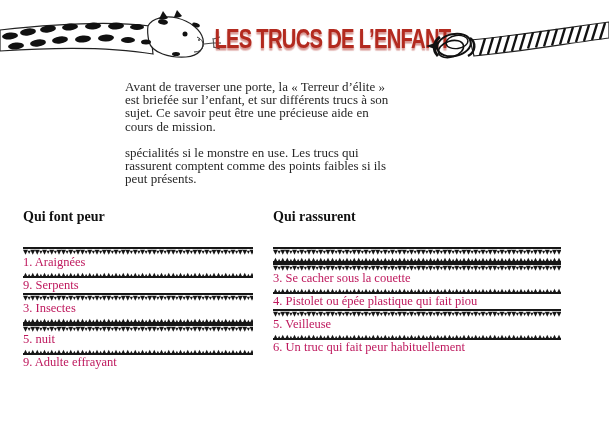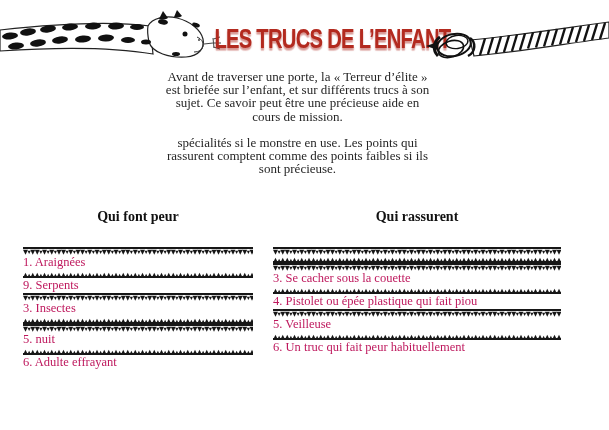--- a/index.html
+++ b/index.html
@@ -16,27 +16,27 @@
   .title {
     position:absolute; left:188px; top:22px; width:240px; height:34px;
     text-align:center; font-family:"Liberation Sans", sans-serif;
     font-weight:900; font-size:26px; line-height:32px; letter-spacing:-1px;
     color:#b32a1f; transform:scale(0.78,1.04); transform-origin:center top;
     text-shadow:0 2px 2px rgba(170,35,25,.40), 0 3px 1px rgba(170,35,25,.18);
     white-space:nowrap;
   }
 
   
-  .intro { position:absolute; left:125px; top:70px; width:345px;text-align:center; }
+  .intro { position:absolute; left:125px; top:80px; width:345px; }
   .intro .para { margin-bottom:13px; }
   .intro .ln { font-size:13px; line-height:13.2px; white-space:nowrap; color:#262626; }
 
   
   .colhead {
-    position:absolute; top:209px; height:18px; text-align:center;
+    position:absolute; top:209px; height:18px; text-align:left;
     font-size:14px; font-weight:bold; color:#111;
   }
   .colhead.left  { left:23px;  width:230px; }
   .colhead.right { left:273px; width:288px; }
 
   .list { position:absolute; top:247px; }
   .list.left  { left:23px;  width:230px; }
   .list.right { left:273px; width:288px; }
 
   .sep {
@@ -138,41 +138,41 @@
   </div>
 
   <div class="intro">
     <div class="para">
       <div class="ln">Avant de traverser une porte, la « Terreur d’élite »</div>
       <div class="ln">est briefée sur l’enfant, et sur différents trucs à son</div>
       <div class="ln">sujet. Ce savoir peut être une précieuse aide en</div>
       <div class="ln">cours de mission.</div>
     </div>
     <div class="para">
-      <div class="ln">spécialités si le monstre en use. Les points qui</div>
+      <div class="ln">spécialités si le monstre en use. Les trucs qui</div>
       <div class="ln">rassurent comptent comme des points faibles si ils</div>
-      <div class="ln">sont précieuse.</div>
+      <div class="ln">peut présents.</div>
     </div>
   </div>
 
   <div class="colhead left">Qui font peur</div>
   <div class="colhead right">Qui rassurent</div>
 
   <div class="list left">
     <div class="sep down">▼▾▼▼▾▼▾▼▾▼▼▾▼▾▼▼▾▼▾▼▾▼▼▾▼▾▼▼▾▼▾▼▾▼▼▾▼▾▼▼▾▼▾▼▾▼▼▾▼▾▼▼▾▼▾▼▾▼▼▾▼▾▼▼▾▼▾▼▾▼▼▾▼▾▼▼▾▼▾▼▾▼▼▾▼▾▼▼▾▼▾▼▾▼▼▾▼▾▼▼▾▼▾▼▾▼▼▾▼▾▼▼▾▼▾▼▾▼▼▾</div>
     <div class="item">1. Araignées</div>
     <div class="sep up">▲▴▲▲▴▲▴▲▴▲▲▴▲▴▲▲▴▲▴▲▴▲▲▴▲▴▲▲▴▲▴▲▴▲▲▴▲▴▲▲▴▲▴▲▴▲▲▴▲▴▲▲▴▲▴▲▴▲▲▴▲▴▲▲▴▲▴▲▴▲▲▴▲▴▲▲▴▲▴▲▴▲▲▴▲▴▲▲▴▲▴▲▴▲▲▴▲▴▲▲▴▲▴▲▴▲▲▴▲▴▲▲▴▲▴▲▴▲▲▴</div>
     <div class="item">9. Serpents</div>
     <div class="sep down">▼▾▼▼▾▼▾▼▾▼▼▾▼▾▼▼▾▼▾▼▾▼▼▾▼▾▼▼▾▼▾▼▾▼▼▾▼▾▼▼▾▼▾▼▾▼▼▾▼▾▼▼▾▼▾▼▾▼▼▾▼▾▼▼▾▼▾▼▾▼▼▾▼▾▼▼▾▼▾▼▾▼▼▾▼▾▼▼▾▼▾▼▾▼▼▾▼▾▼▼▾▼▾▼▾▼▼▾▼▾▼▼▾▼▾▼▾▼▼▾</div>
     <div class="item">3. Insectes</div>
     <div class="sep up">▲▴▲▲▴▲▴▲▴▲▲▴▲▴▲▲▴▲▴▲▴▲▲▴▲▴▲▲▴▲▴▲▴▲▲▴▲▴▲▲▴▲▴▲▴▲▲▴▲▴▲▲▴▲▴▲▴▲▲▴▲▴▲▲▴▲▴▲▴▲▲▴▲▴▲▲▴▲▴▲▴▲▲▴▲▴▲▲▴▲▴▲▴▲▲▴▲▴▲▲▴▲▴▲▴▲▲▴▲▴▲▲▴▲▴▲▴▲▲▴</div>
     <div class="sep down">▼▾▼▼▾▼▾▼▾▼▼▾▼▾▼▼▾▼▾▼▾▼▼▾▼▾▼▼▾▼▾▼▾▼▼▾▼▾▼▼▾▼▾▼▾▼▼▾▼▾▼▼▾▼▾▼▾▼▼▾▼▾▼▼▾▼▾▼▾▼▼▾▼▾▼▼▾▼▾▼▾▼▼▾▼▾▼▼▾▼▾▼▾▼▼▾▼▾▼▼▾▼▾▼▾▼▼▾▼▾▼▼▾▼▾▼▾▼▼▾</div>
     <div class="item">5. nuit</div>
     <div class="sep up">▲▴▲▲▴▲▴▲▴▲▲▴▲▴▲▲▴▲▴▲▴▲▲▴▲▴▲▲▴▲▴▲▴▲▲▴▲▴▲▲▴▲▴▲▴▲▲▴▲▴▲▲▴▲▴▲▴▲▲▴▲▴▲▲▴▲▴▲▴▲▲▴▲▴▲▲▴▲▴▲▴▲▲▴▲▴▲▲▴▲▴▲▴▲▲▴▲▴▲▲▴▲▴▲▴▲▲▴▲▴▲▲▴▲▴▲▴▲▲▴</div>
-    <div class="item">6. Adulte effrayant</div>
+    <div class="item">9. Adulte effrayant</div>
   </div>
 
   <div class="list right">
     <div class="sep down">▼▾▼▼▾▼▾▼▾▼▼▾▼▾▼▼▾▼▾▼▾▼▼▾▼▾▼▼▾▼▾▼▾▼▼▾▼▾▼▼▾▼▾▼▾▼▼▾▼▾▼▼▾▼▾▼▾▼▼▾▼▾▼▼▾▼▾▼▾▼▼▾▼▾▼▼▾▼▾▼▾▼▼▾▼▾▼▼▾▼▾▼▾▼▼▾▼▾▼▼▾▼▾▼▾▼▼▾▼▾▼▼▾▼▾▼▾▼▼▾</div>
     <div class="sep up">▲▴▲▲▴▲▴▲▴▲▲▴▲▴▲▲▴▲▴▲▴▲▲▴▲▴▲▲▴▲▴▲▴▲▲▴▲▴▲▲▴▲▴▲▴▲▲▴▲▴▲▲▴▲▴▲▴▲▲▴▲▴▲▲▴▲▴▲▴▲▲▴▲▴▲▲▴▲▴▲▴▲▲▴▲▴▲▲▴▲▴▲▴▲▲▴▲▴▲▲▴▲▴▲▴▲▲▴▲▴▲▲▴▲▴▲▴▲▲▴</div>
     <div class="sep down">▼▾▼▼▾▼▾▼▾▼▼▾▼▾▼▼▾▼▾▼▾▼▼▾▼▾▼▼▾▼▾▼▾▼▼▾▼▾▼▼▾▼▾▼▾▼▼▾▼▾▼▼▾▼▾▼▾▼▼▾▼▾▼▼▾▼▾▼▾▼▼▾▼▾▼▼▾▼▾▼▾▼▼▾▼▾▼▼▾▼▾▼▾▼▼▾▼▾▼▼▾▼▾▼▾▼▼▾▼▾▼▼▾▼▾▼▾▼▼▾</div>
     <div class="item">3. Se cacher sous la couette</div>
     <div class="sep up">▲▴▲▲▴▲▴▲▴▲▲▴▲▴▲▲▴▲▴▲▴▲▲▴▲▴▲▲▴▲▴▲▴▲▲▴▲▴▲▲▴▲▴▲▴▲▲▴▲▴▲▲▴▲▴▲▴▲▲▴▲▴▲▲▴▲▴▲▴▲▲▴▲▴▲▲▴▲▴▲▴▲▲▴▲▴▲▲▴▲▴▲▴▲▲▴▲▴▲▲▴▲▴▲▴▲▲▴▲▴▲▲▴▲▴▲▴▲▲▴</div>
     <div class="item">4. Pistolet ou épée plastique qui fait piou</div>
     <div class="sep down">▼▾▼▼▾▼▾▼▾▼▼▾▼▾▼▼▾▼▾▼▾▼▼▾▼▾▼▼▾▼▾▼▾▼▼▾▼▾▼▼▾▼▾▼▾▼▼▾▼▾▼▼▾▼▾▼▾▼▼▾▼▾▼▼▾▼▾▼▾▼▼▾▼▾▼▼▾▼▾▼▾▼▼▾▼▾▼▼▾▼▾▼▾▼▼▾▼▾▼▼▾▼▾▼▾▼▼▾▼▾▼▼▾▼▾▼▾▼▼▾</div>

